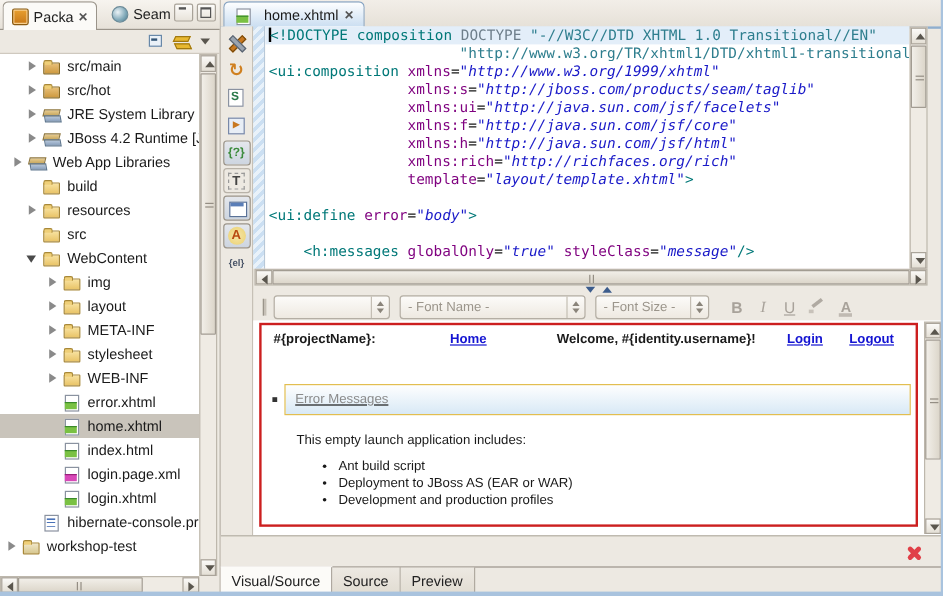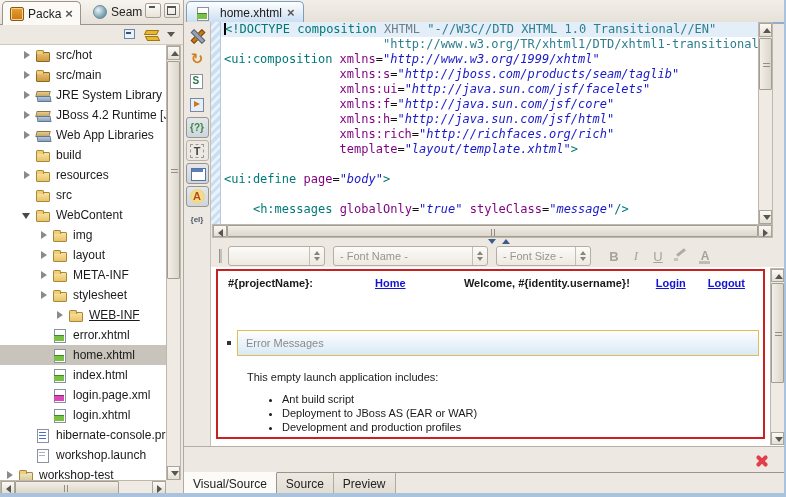--- a/index.html
+++ b/index.html
@@ -118,21 +118,21 @@
   .pen-ico::before{content:"";position:absolute;left:3px;top:2px;width:10px;height:3px;background:#B0AAA2;transform:rotate(-38deg);}
   .pen-ico::after{content:"";position:absolute;left:1px;top:9px;width:4px;height:3px;background:#C8C2BA;}
   .fontcolor-ico{color:#A8A29A;font-weight:bold;font-size:12px;position:relative;width:20px;text-align:center;}
   .fontcolor-ico::after{content:"";position:absolute;left:4px;bottom:-1px;width:11px;height:3px;background:#C0BAB2;}
 
   .visual{left:27px;top:267px;width:575px;height:179px;background:#FFFFFF;}
   .redbox{position:absolute;left:5px;top:2px;width:549px;height:170px;border:2px solid #CC1F1F;background:#FFFFFF;overflow:hidden;box-sizing:border-box;}
   .vhdr{display:flex;align-items:center;height:24px;padding:0 10px;font-size:11px;font-weight:bold;white-space:nowrap;}
   .vhdr .sprd{flex:1;}
   .vlink{color:#1414D2;text-decoration:underline;font-weight:bold;}
-  .errrow{display:flex;align-items:center;margin-top:35px;}
+  .errrow{display:flex;align-items:center;margin-top:25px;text-decoration:underline;}
   .errdot{width:4px;height:4px;background:#333;margin-left:9px;flex:0 0 4px;}
   .errbox{margin-left:6px;margin-right:4px;flex:1;height:24px;line-height:24px;border:1px solid #E2BE50;background:linear-gradient(#FEFEFE,#D8E9F6);color:#8A8A8A;font-size:11px;padding-left:8px;}
   .welbar{margin:6px 6px 0 19px;height:17px;line-height:17px;border:1px solid #A8A8A8;background:linear-gradient(#F7F5F0,#DCD8CC);font-size:11px;font-weight:bold;padding-left:4px;}
   .intro{margin:15px 0 0 29px;font-size:11px;}
   .blist{margin:9px 0 0 0;padding-left:64px;font-size:11px;line-height:14px;}
   .blist li{margin:0;}
 
   .selbar{left:0;top:446px;width:602px;height:26px;background:#EDE9E2;border-top:1px solid #B4AEA4;}
   .redx{position:absolute;right:18px;top:8px;width:12px;height:12px;}
   .redx::before,.redx::after{content:"";position:absolute;left:-1px;top:4px;width:14px;height:4px;background:#E04048;border-radius:2px;}
@@ -169,38 +169,38 @@
     <div class="abs lp-toolbar">
       <span class="tb-collapse"></span>
       <span class="tb-link"></span>
       <span class="tb-menu"></span>
     </div>
 
     <div class="abs tree" id="tree">
         <div class="trow" style="padding-left: 21px;">
           <span class="exp collapsed"></span>
           <span class="ic ic-package-folder"></span>
+          <span class="tlabel">src/main</span>
+        </div>
+        <div class="trow" style="padding-left: 21px;">
+          <span class="exp collapsed"></span>
+          <span class="ic ic-package-folder"></span>
           <span class="tlabel">src/hot</span>
-        </div>
-        <div class="trow" style="padding-left: 21px;">
-          <span class="exp collapsed"></span>
-          <span class="ic ic-package-folder"></span>
-          <span class="tlabel">src/main</span>
         </div>
         <div class="trow" style="padding-left: 21px;">
           <span class="exp collapsed"></span>
           <span class="ic ic-library"></span>
           <span class="tlabel">JRE System Library [jd</span>
         </div>
         <div class="trow" style="padding-left: 21px;">
           <span class="exp collapsed"></span>
           <span class="ic ic-library"></span>
           <span class="tlabel">JBoss 4.2 Runtime [JBo</span>
         </div>
-        <div class="trow" style="padding-left: 21px; text-align: center;">
+        <div class="trow" style="padding-left: 9px; text-align: center;">
           <span class="exp collapsed"></span>
           <span class="ic ic-library"></span>
           <span class="tlabel">Web App Libraries</span>
         </div>
         <div class="trow" style="padding-left: 21px;">
           <span class="exp none"></span>
           <span class="ic ic-folder"></span>
           <span class="tlabel">build</span>
         </div>
         <div class="trow" style="padding-left: 21px;">
@@ -231,21 +231,21 @@
         <div class="trow" style="padding-left: 38px;">
           <span class="exp collapsed"></span>
           <span class="ic ic-folder"></span>
           <span class="tlabel">META-INF</span>
         </div>
         <div class="trow" style="padding-left: 38px;">
           <span class="exp collapsed"></span>
           <span class="ic ic-folder"></span>
           <span class="tlabel">stylesheet</span>
         </div>
-        <div class="trow" style="padding-left: 54px; text-decoration: underline;">
+        <div class="trow" style="padding-left: 38px;">
           <span class="exp collapsed"></span>
           <span class="ic ic-folder"></span>
           <span class="tlabel">WEB-INF</span>
         </div>
         <div class="trow" style="padding-left: 38px;">
           <span class="exp none"></span>
           <span class="ic ic-xhtml-file ic-page"></span>
           <span class="tlabel">error.xhtml</span>
         </div>
         <div class="trow sel" style="padding-left: 38px;">
@@ -265,25 +265,20 @@
         </div>
         <div class="trow" style="padding-left: 38px;">
           <span class="exp none"></span>
           <span class="ic ic-xhtml-file ic-page"></span>
           <span class="tlabel">login.xhtml</span>
         </div>
         <div class="trow" style="padding-left: 21px;">
           <span class="exp none"></span>
           <span class="ic ic-properties-file ic-page"></span>
           <span class="tlabel">hibernate-console.prop</span>
-        </div>
-        <div class="trow" style="padding-left: 21px;">
-          <span class="exp none"></span>
-          <span class="ic ic-launch-file ic-page"></span>
-          <span class="tlabel">workshop.launch</span>
         </div>
         <div class="trow" style="padding-left: 4px;">
           <span class="exp collapsed"></span>
           <span class="ic ic-project"></span>
           <span class="tlabel">workshop-test</span>
         </div>
       </div>
 
     <div class="abs sb" style="left:166px;top:45px;width:15px;height:435px;">
       <div class="sb-btn" style="left:0;top:0;width:13px;height:14px;">
@@ -336,31 +331,31 @@
         <div class="vicon show-bundles-as-el vsel">
           <span>A</span>
         </div>
         <div class="vicon show-el-expressions">
           <span>{el}</span>
         </div>
       </div>
 
     <div class="abs src-ruler"></div>
     <div class="abs src" id="code">
-        <div class="cl cur"><span class="caret"></span><span class="tk-g">&lt;!DOCTYPE composition</span><span class="tk-k"> XHTML </span><span class="tk-s">"-//W3C//DTD XHTML 1.0 Transitional//EN"</span></div>
+        <div class="cl cur"><span class="caret"></span><span class="tk-g">&lt;!DOCTYPE composition</span><span class="tk-k"> DOCTYPE </span><span class="tk-s">"-//W3C//DTD XHTML 1.0 Transitional//EN"</span></div>
         <div class="cl"><span class="tk-p">                      </span><span class="tk-s">"http://www.w3.org/TR/xhtml1/DTD/xhtml1-transitional.dtd"</span></div>
         <div class="cl"><span class="tk-g">&lt;ui:composition</span><span class="tk-p"> </span><span class="tk-a">xmlns</span><span class="tk-p">=</span><span class="tk-v">"http://www.w3.org/1999/xhtml"</span></div>
         <div class="cl"><span class="tk-p">                </span><span class="tk-a">xmlns:s</span><span class="tk-p">=</span><span class="tk-v">"http://jboss.com/products/seam/taglib"</span></div>
         <div class="cl"><span class="tk-p">                </span><span class="tk-a">xmlns:ui</span><span class="tk-p">=</span><span class="tk-v">"http://java.sun.com/jsf/facelets"</span></div>
         <div class="cl"><span class="tk-p">                </span><span class="tk-a">xmlns:f</span><span class="tk-p">=</span><span class="tk-v">"http://java.sun.com/jsf/core"</span></div>
         <div class="cl"><span class="tk-p">                </span><span class="tk-a">xmlns:h</span><span class="tk-p">=</span><span class="tk-v">"http://java.sun.com/jsf/html"</span></div>
         <div class="cl"><span class="tk-p">                </span><span class="tk-a">xmlns:rich</span><span class="tk-p">=</span><span class="tk-v">"http://richfaces.org/rich"</span></div>
         <div class="cl"><span class="tk-p">                </span><span class="tk-a">template</span><span class="tk-p">=</span><span class="tk-v">"layout/template.xhtml"</span><span class="tk-g">&gt;</span></div>
         <div class="cl">&nbsp;</div>
-        <div class="cl"><span class="tk-g">&lt;ui:define</span><span class="tk-p"> </span><span class="tk-a">page</span><span class="tk-p">=</span><span class="tk-v">"body"</span><span class="tk-g">&gt;</span></div>
+        <div class="cl"><span class="tk-g">&lt;ui:define</span><span class="tk-p"> </span><span class="tk-a">error</span><span class="tk-p">=</span><span class="tk-v">"body"</span><span class="tk-g">&gt;</span></div>
         <div class="cl">&nbsp;</div>
         <div class="cl"><span class="tk-p">    </span><span class="tk-g">&lt;h:messages</span><span class="tk-p"> </span><span class="tk-a">globalOnly</span><span class="tk-p">=</span><span class="tk-v">"true"</span><span class="tk-p"> </span><span class="tk-a">styleClass</span><span class="tk-p">=</span><span class="tk-v">"message"</span><span class="tk-g">/&gt;</span></div>
       </div>
 
     <div class="abs sb" style="left:574px;top:22px;width:15px;height:202px;">
       <div class="sb-btn" style="left:0;top:0;width:13px;height:14px;">
           <span class="arr up"></span>
         </div>
       <div class="thumb" style="left:0;top:15px;width:13px;height:52px;">
           <span class="grip-v" style="top:24px;"></span>

